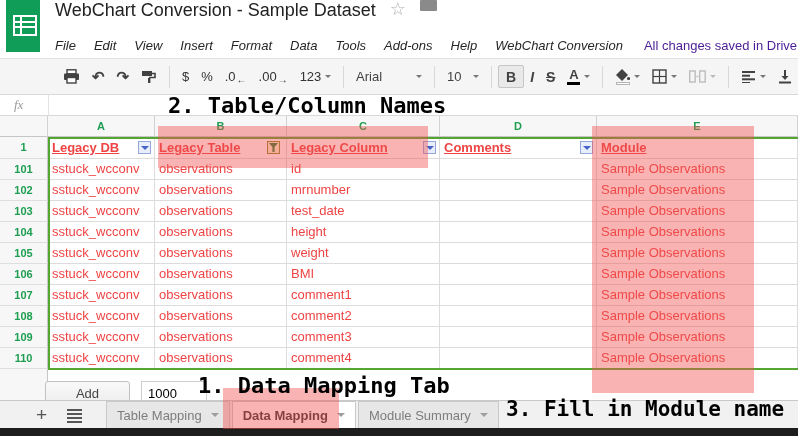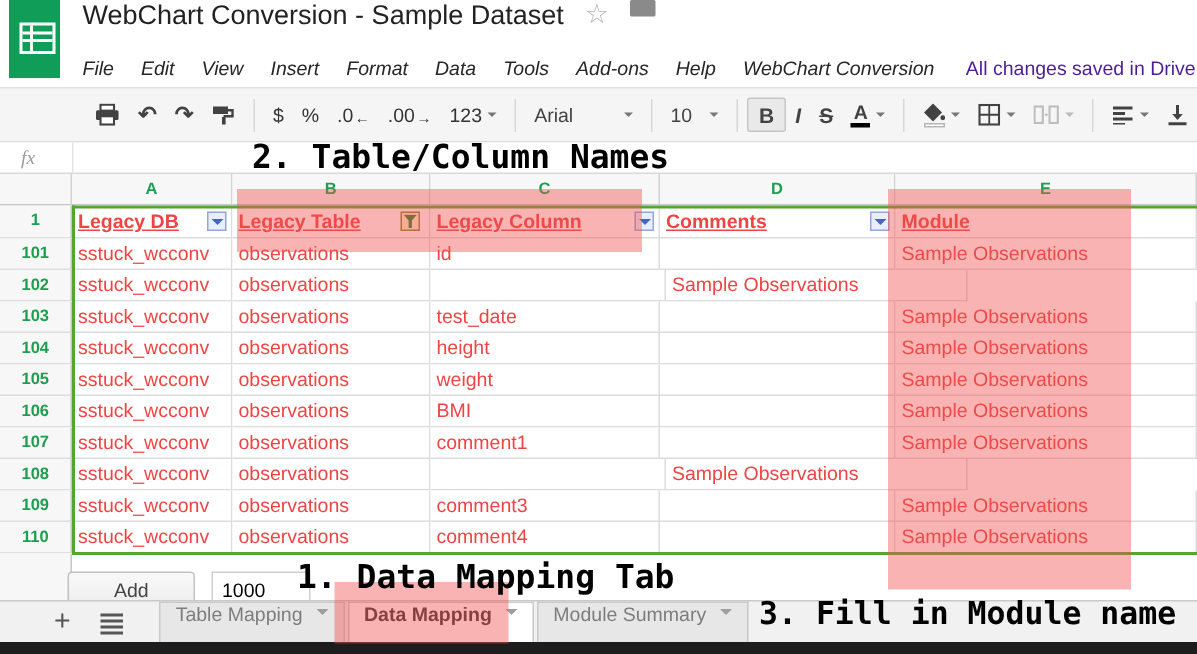--- a/index.html
+++ b/index.html
@@ -73,21 +73,21 @@
   #add-btn{position:absolute;left:45px;top:12px;width:85px;height:26px;border:1px solid #c1c1c1;border-radius:3px;
            background:linear-gradient(#f9f9f9,#ececec);font-size:13px;color:#444;text-align:center;line-height:24px;cursor:pointer;box-sizing:border-box;}
   #add-count{position:absolute;left:141px;top:12px;width:66px;height:24px;border:1px solid #cfcfcf;font-size:13px;padding:0 6px;box-sizing:border-box;font-family:"Liberation Sans",sans-serif;}
 
   
   #tabbar{height:28px;background:#f1f1f1;border-top:1px solid #c9c9c9;display:flex;align-items:center;box-sizing:border-box;}
   #plus-btn{margin-left:36px;font-size:19px;color:#555;line-height:19px;cursor:pointer;}
   #sheets-list-btn{margin-left:20px;width:15px;height:14px;position:relative;cursor:pointer;}
   #sheets-list-btn .bars{position:absolute;left:0;top:1px;width:15px;height:2px;background:#555;box-shadow:0 4px 0 #555,0 8px 0 #555,0 12px 0 #555;}
   #sheet-tabs{display:flex;margin-left:24px;height:100%;}
-  .sheet-tab{display:flex;align-items:flex-start;height:100%;box-sizing:border-box;padding:0 10px;margin-right:2px;
+  .sheet-tab{display:flex;align-items:center;height:100%;box-sizing:border-box;padding:0 10px;margin-right:2px;
              background:#e7e7e7;border:1px solid #c9c9c9;border-bottom:none;font-size:13px;color:#7d7d7d;cursor:pointer;white-space:nowrap;}
   .sheet-tab.active{background:#fff;color:#333;font-weight:bold;}
   .tab-tri{width:0;height:0;border:4px solid transparent;border-top-color:#9e9e9e;margin-left:9px;margin-top:4px;}
   #bottom-strip{height:8px;background:#1d1d1d;}
 
   
   .range-line{position:absolute;background:#55a532;z-index:4;pointer-events:none;}
   #rl-top{left:48px;top:137px;width:750px;height:2px;}
   #rl-left{left:48px;top:137px;width:2px;height:232px;}
   #rl-bottom{left:48px;top:368px;width:750px;height:2px;}
@@ -270,20 +270,21 @@
           <div class="cell wA">sstuck_wcconv</div>
           <div class="cell wB">observations</div>
           <div class="cell wC">id</div>
           <div class="cell wD"></div>
           <div class="cell wE">Sample Observations</div>
         </div>
         <div class="grid-row">
           <div class="gutter-cell">102</div>
           <div class="cell wA">sstuck_wcconv</div>
           <div class="cell wB">observations</div>
+          <div class="cell wC">mrnumber</div>
           <div class="cell wD"></div>
           <div class="cell wE">Sample Observations</div>
         </div>
         <div class="grid-row">
           <div class="gutter-cell">103</div>
           <div class="cell wA">sstuck_wcconv</div>
           <div class="cell wB">observations</div>
           <div class="cell wC">test_date</div>
           <div class="cell wD"></div>
           <div class="cell wE">Sample Observations</div>
@@ -317,20 +318,21 @@
           <div class="cell wA">sstuck_wcconv</div>
           <div class="cell wB">observations</div>
           <div class="cell wC">comment1</div>
           <div class="cell wD"></div>
           <div class="cell wE">Sample Observations</div>
         </div>
         <div class="grid-row">
           <div class="gutter-cell">108</div>
           <div class="cell wA">sstuck_wcconv</div>
           <div class="cell wB">observations</div>
+          <div class="cell wC">comment2</div>
           <div class="cell wD"></div>
           <div class="cell wE">Sample Observations</div>
         </div>
         <div class="grid-row">
           <div class="gutter-cell">109</div>
           <div class="cell wA">sstuck_wcconv</div>
           <div class="cell wB">observations</div>
           <div class="cell wC">comment3</div>
           <div class="cell wD"></div>
           <div class="cell wE">Sample Observations</div>

